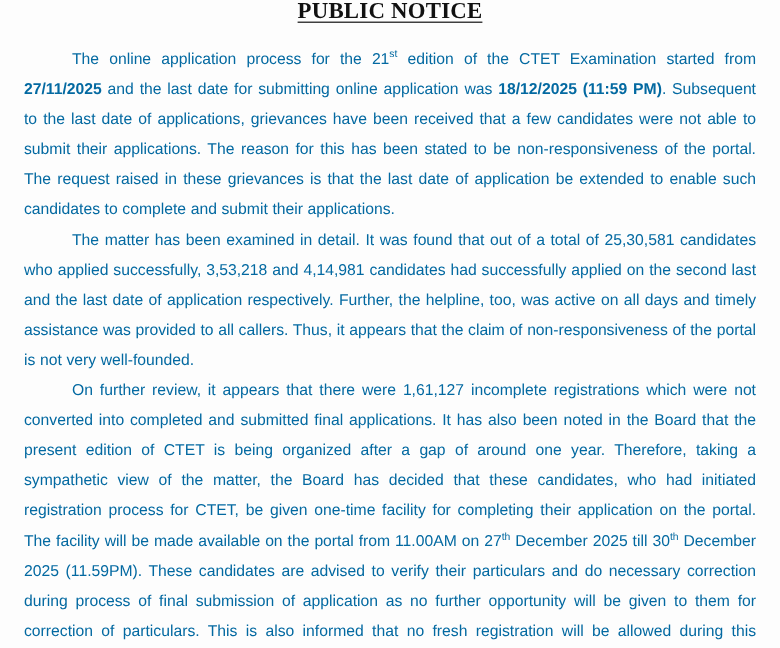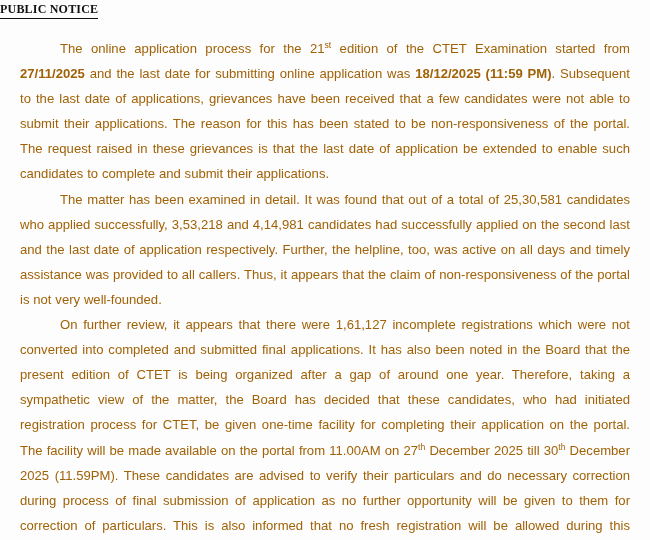--- a/index.html
+++ b/index.html
@@ -17,24 +17,24 @@
   }
 
   #page {
     position: relative;
     width: 650px;
     height: 540px;
     background: #fdfdfd;
   }
 
   #notice-title {
-    text-align: left;
+    text-align: center;
     font-family: "Liberation Serif", serif;
     font-weight: bold;
-    font-size: 12px;
+    font-size: 19px;
     letter-spacing: 0.2px;
     margin: 0;
     padding-top: 1px;
     line-height: 17px;
   }
   #notice-title .u {
     border-bottom: 1.6px solid #111111;
     padding-bottom: 0px;
     display: inline-block;
   }
@@ -46,21 +46,21 @@
     width: 610px;
   }
 
   p.para {
     margin: 0 0 0 0;
     text-align: justify;
     text-justify: inter-word;
     font-size: 13.1px;
     line-height: 25.1px;
     text-indent: 40px;
-    color: #a16207;
+    color: #0369a1;
     word-spacing: 0.2px;
   }
 
   
 
   b, strong {
     font-weight: bold;
   }
 
   sup {

